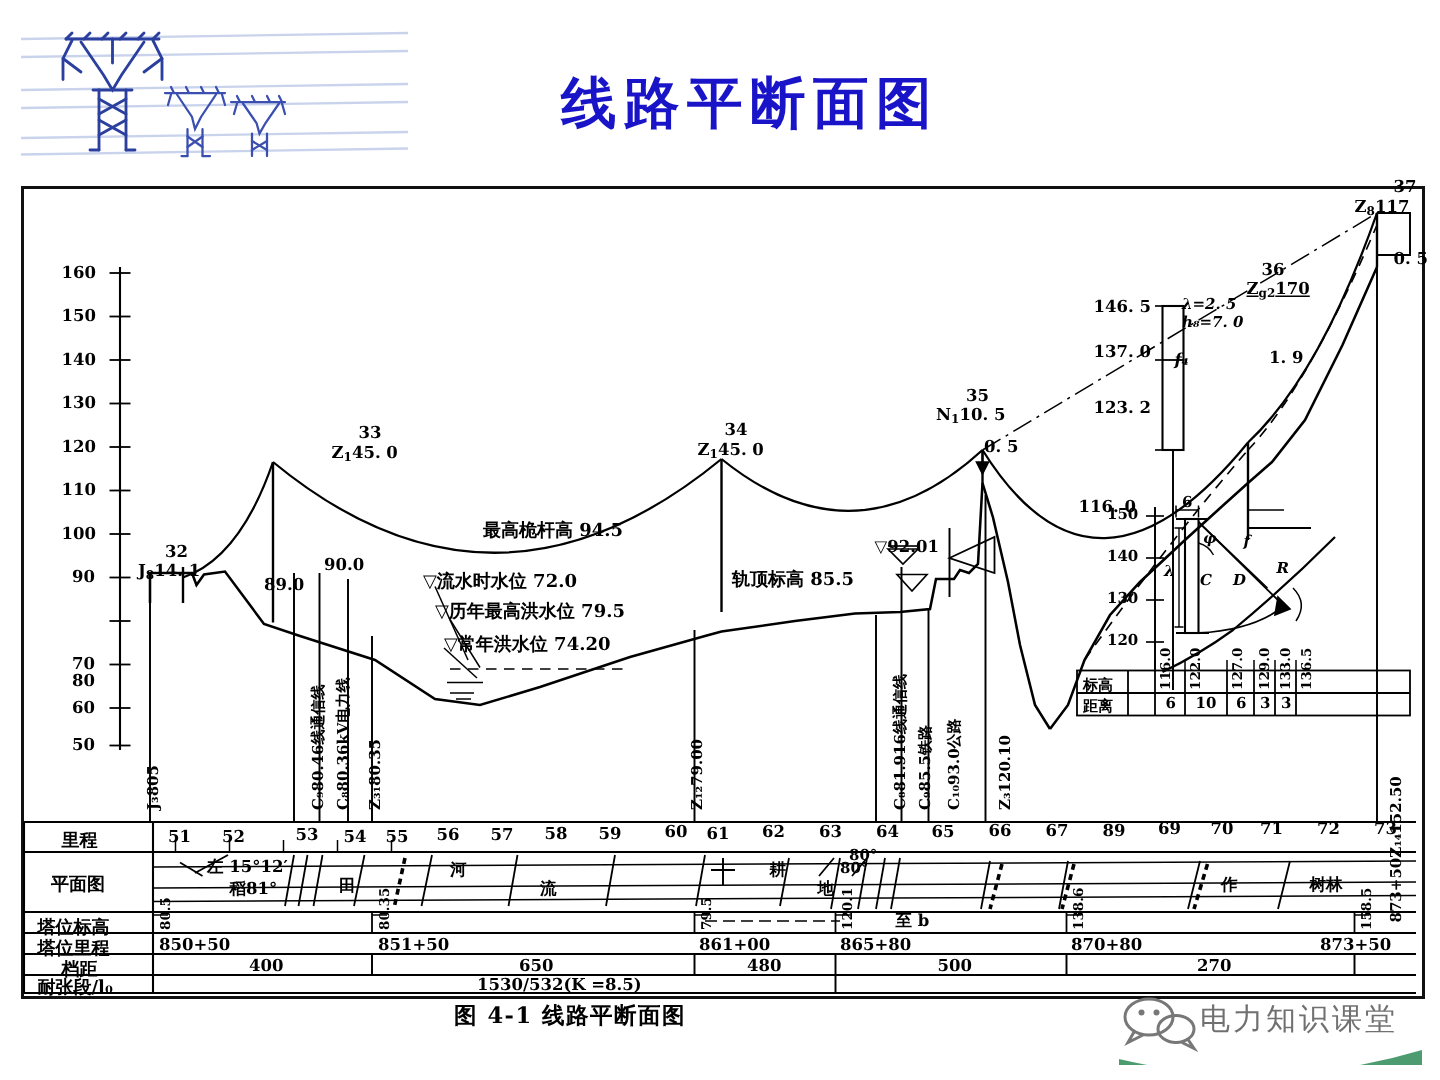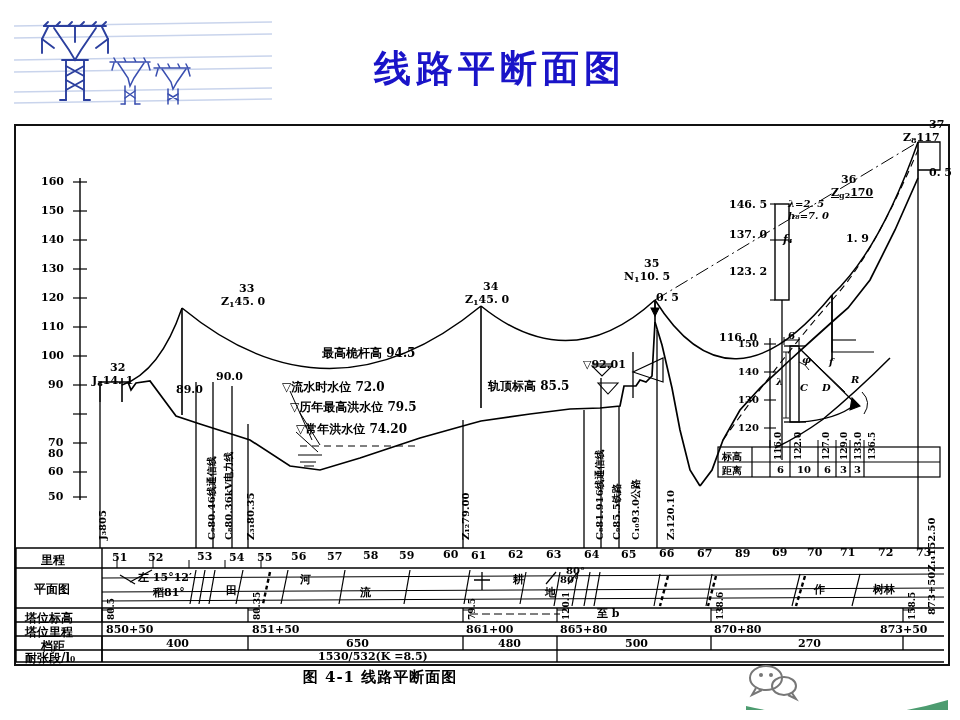--- a/index.html
+++ b/index.html
@@ -514,15 +514,16 @@
       <path d="M4 46 Q105 70 206 40 L206 50 L4 50 Z" fill="#2e8b57" opacity=".85"></path>
       <g fill="none" stroke="#777" stroke-width="2">
         <ellipse cx="24" cy="18" rx="16" ry="12"></ellipse>
         <path d="M14 28 L10 35 L20 30"></path>
         <ellipse cx="42" cy="26" rx="12" ry="9"></ellipse>
         <path d="M50 33 L54 39 L46 35"></path>
       </g>
       <circle cx="19" cy="15" r="2" fill="#777"></circle>
       <circle cx="29" cy="15" r="2" fill="#777"></circle>
     </svg>
+    <div class="wm-text">电力知识课堂</div>
   </div>
 
 </div>
 
 </body></html>

